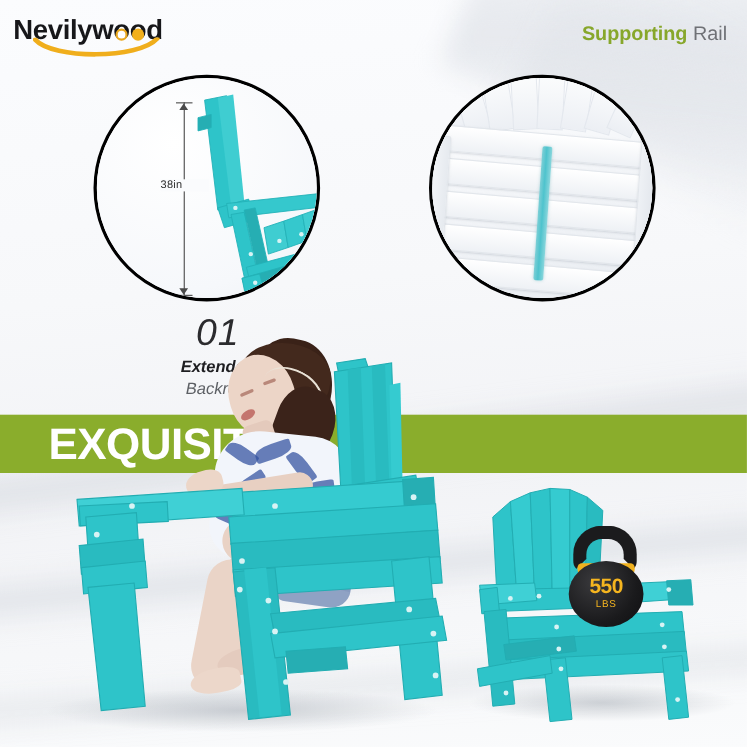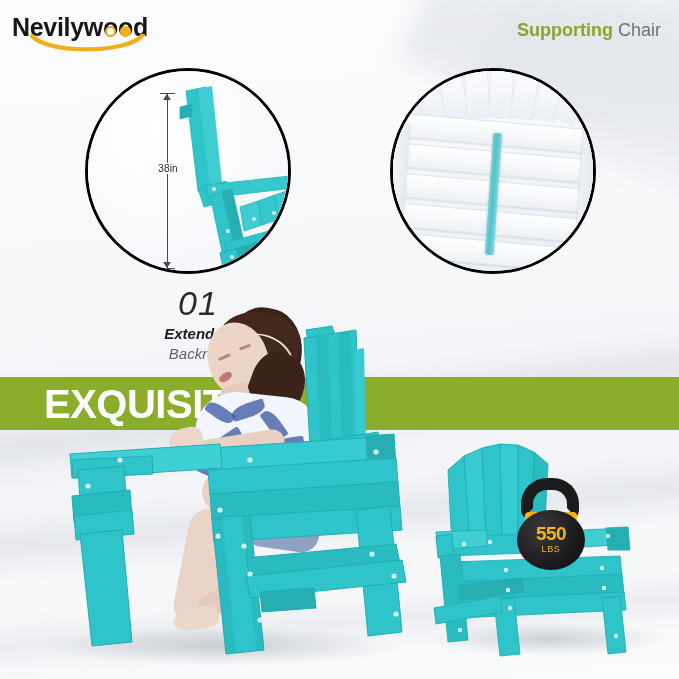--- a/index.html
+++ b/index.html
@@ -70,21 +70,21 @@
     radial-gradient(circle at 35% 30%,#ffffff 0%,#f6f8fb 70%,#eef1f5 100%);}
   .dimline{position:absolute;left:79px;top:22px;width:1px;height:176px;background:#4a4a4a;}
   .dimcap{position:absolute;left:72px;width:15px;height:1px;background:#4a4a4a;}
   .dimcap.t{top:22px;}
   .dimcap.b{top:197px;}
   .dimarrow{position:absolute;left:75px;width:0;height:0;border-left:4px solid transparent;border-right:4px solid transparent;}
   .dimarrow.t{top:23px;border-bottom:6px solid #4a4a4a;}
   .dimarrow.b{top:191px;border-top:6px solid #4a4a4a;}
   .dimlabel{
     position:absolute;left:58px;top:92px;width:44px;
-    background:#fafbfd;text-align:center;
+    background:#fafbfd;text-align:left;
     font-size:10px;color:#2e2e2e;font-weight:400;letter-spacing:.2px;
   }
   .chair-side{position:absolute;left:74px;top:14px;width:160px;height:190px;}
 
   
   .c2bg{position:absolute;inset:0;background:
     linear-gradient(165deg,#ffffff 0%,#f4f6f9 45%,#e9edf2 100%);}
   .slat{position:absolute;background:linear-gradient(180deg,#ffffff,#eef1f5);
     border:1px solid #e2e6eb;border-radius:2px;
     box-shadow:0 1px 2px rgba(150,158,170,.35);}
@@ -195,21 +195,21 @@
     <div class="wordmark">Nevilywood</div>
     <div class="o1"></div>
     <div class="o2"></div>
     <svg width="120" height="22" viewBox="0 0 120 22">
       <path d="M2 2 C 18 20, 96 20, 113 1" fill="none" stroke="#f0ae1c" stroke-width="4.2" stroke-linecap="round"></path>
     </svg>
   </div>
 
   <div id="headline-right">
     <span class="strong">Supporting</span>
-    <span class="light">Chair</span>
+    <span class="light">Rail</span>
   </div>
 
   <div class="circle" id="circle-1">
     <div class="circle-inner">
       <div class="c1bg"></div>
 
       <svg class="chair-side" viewBox="0 0 160 190">
         <g fill="#2ec4c9" stroke="#23b2b7" stroke-width="0.8">
 
           <path d="M24 6 L44 2 L56 100 L36 106 Z"></path>

